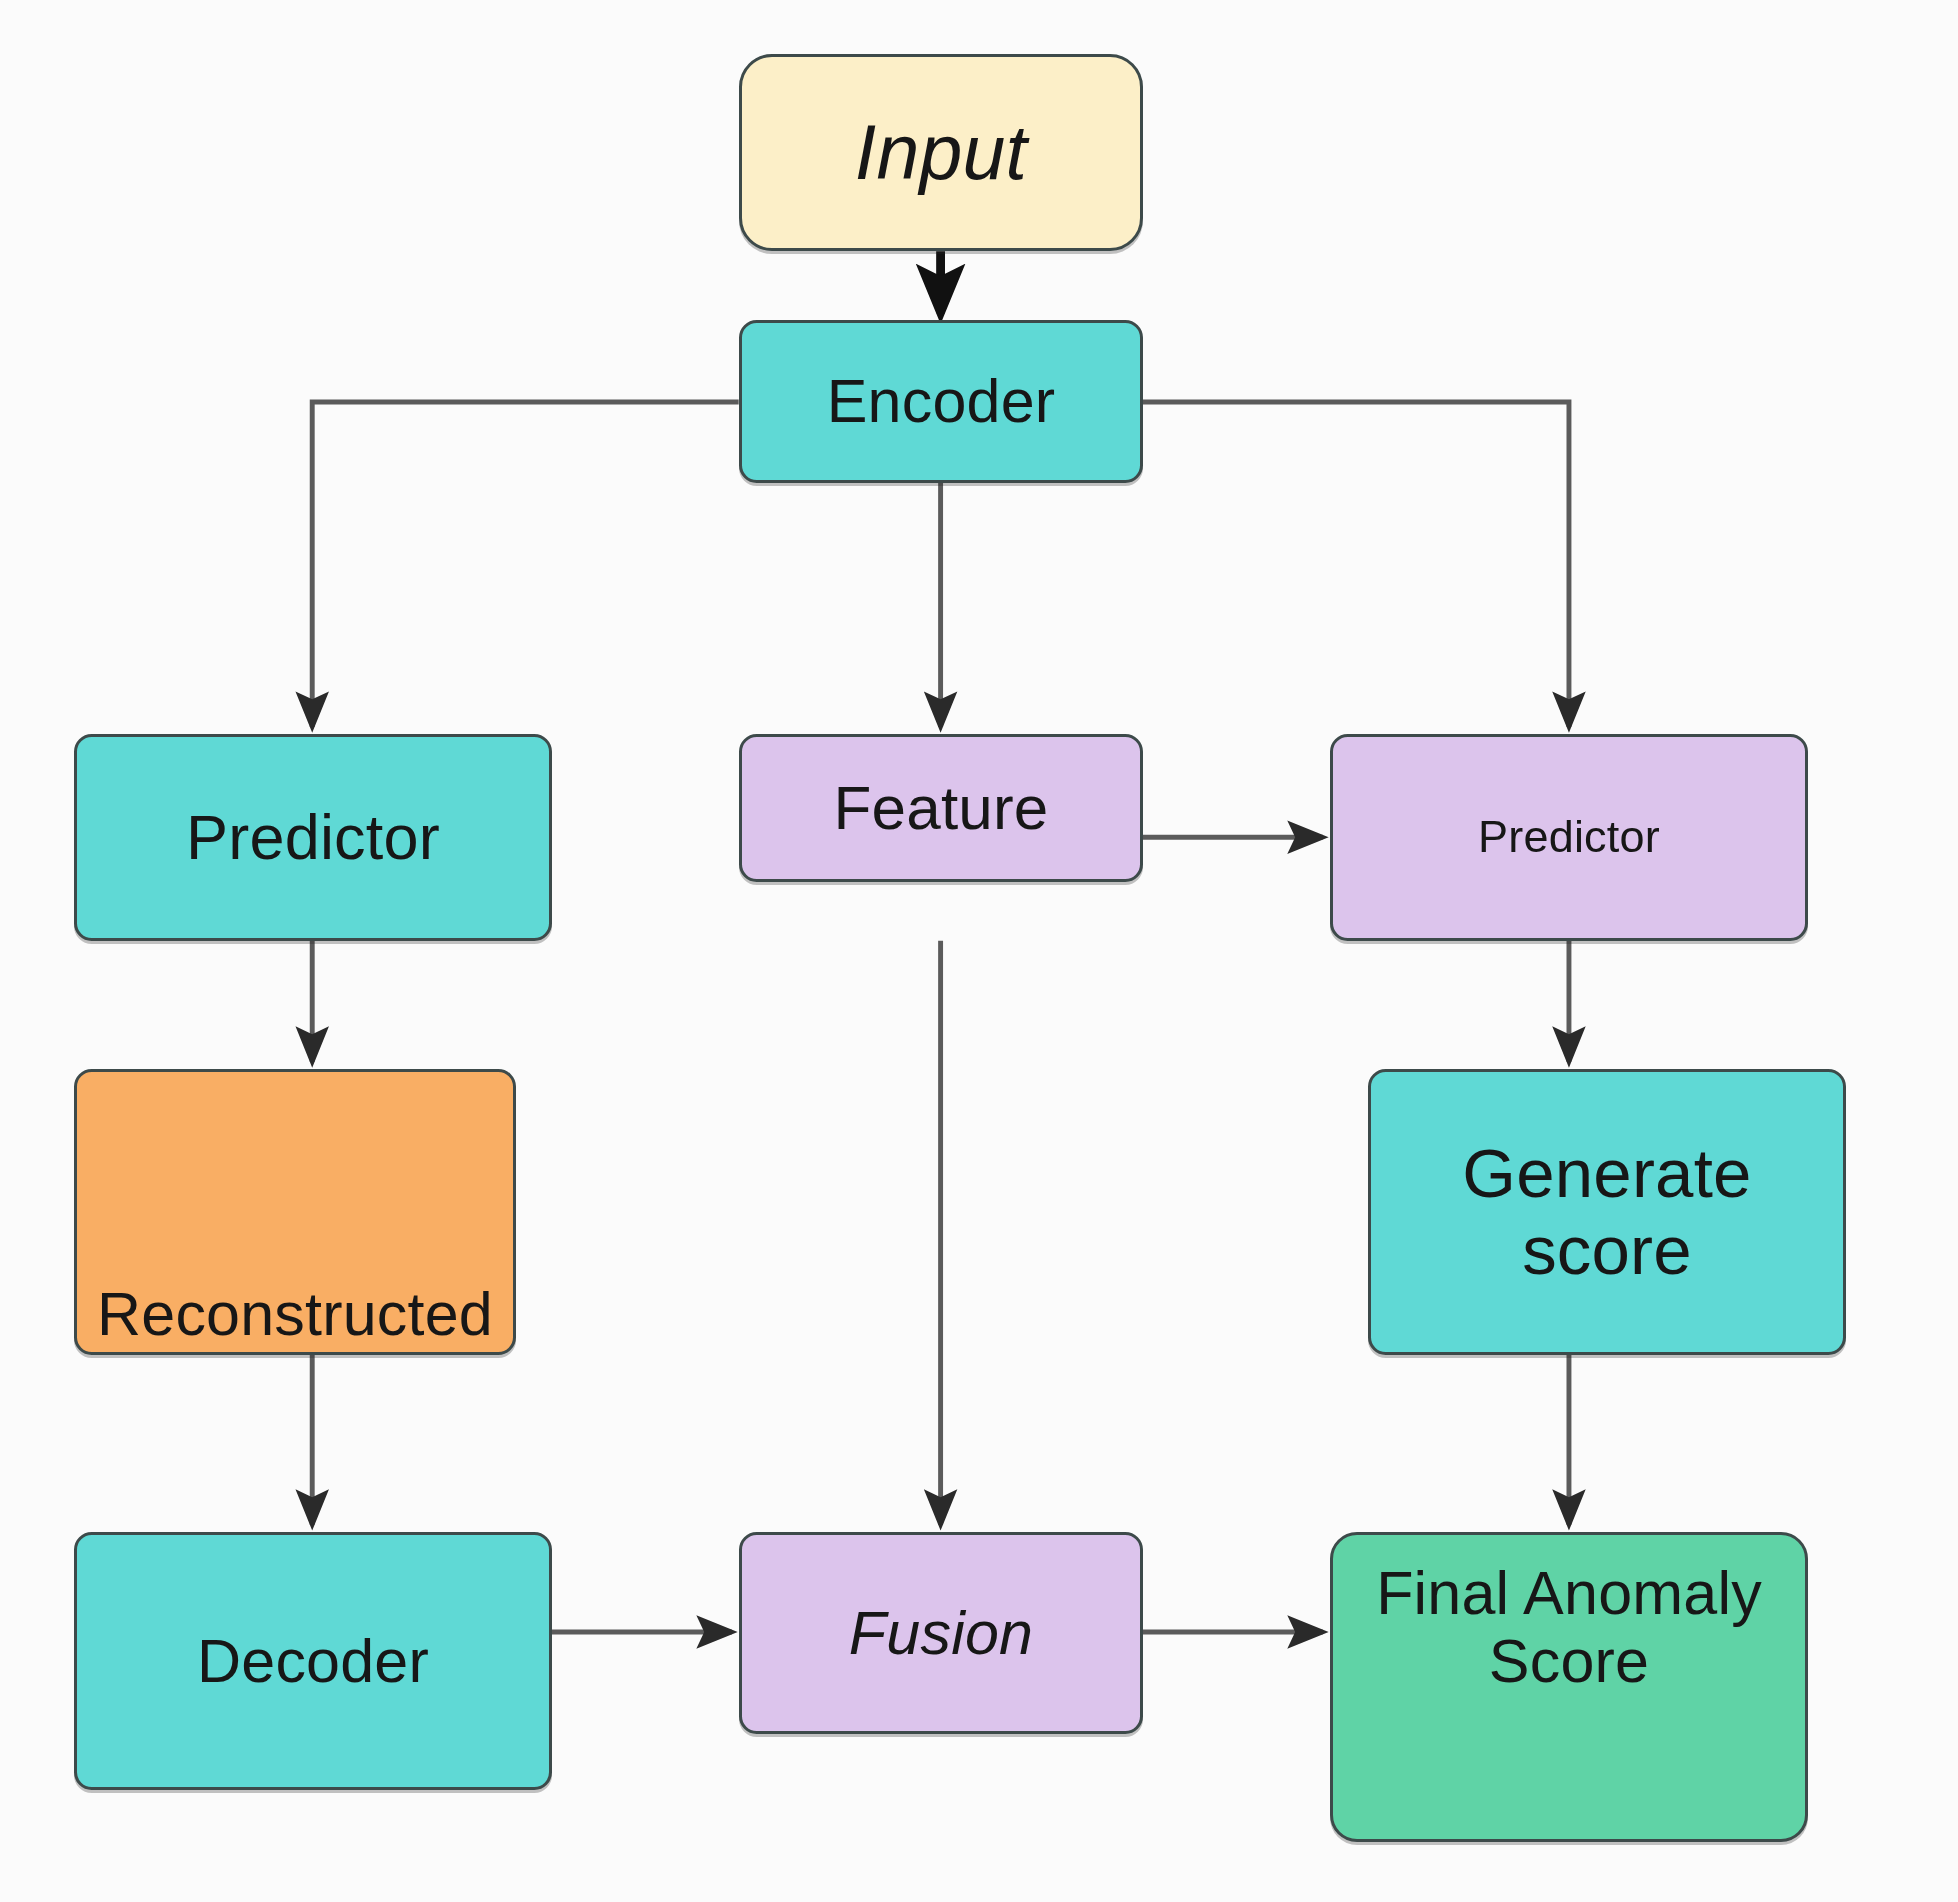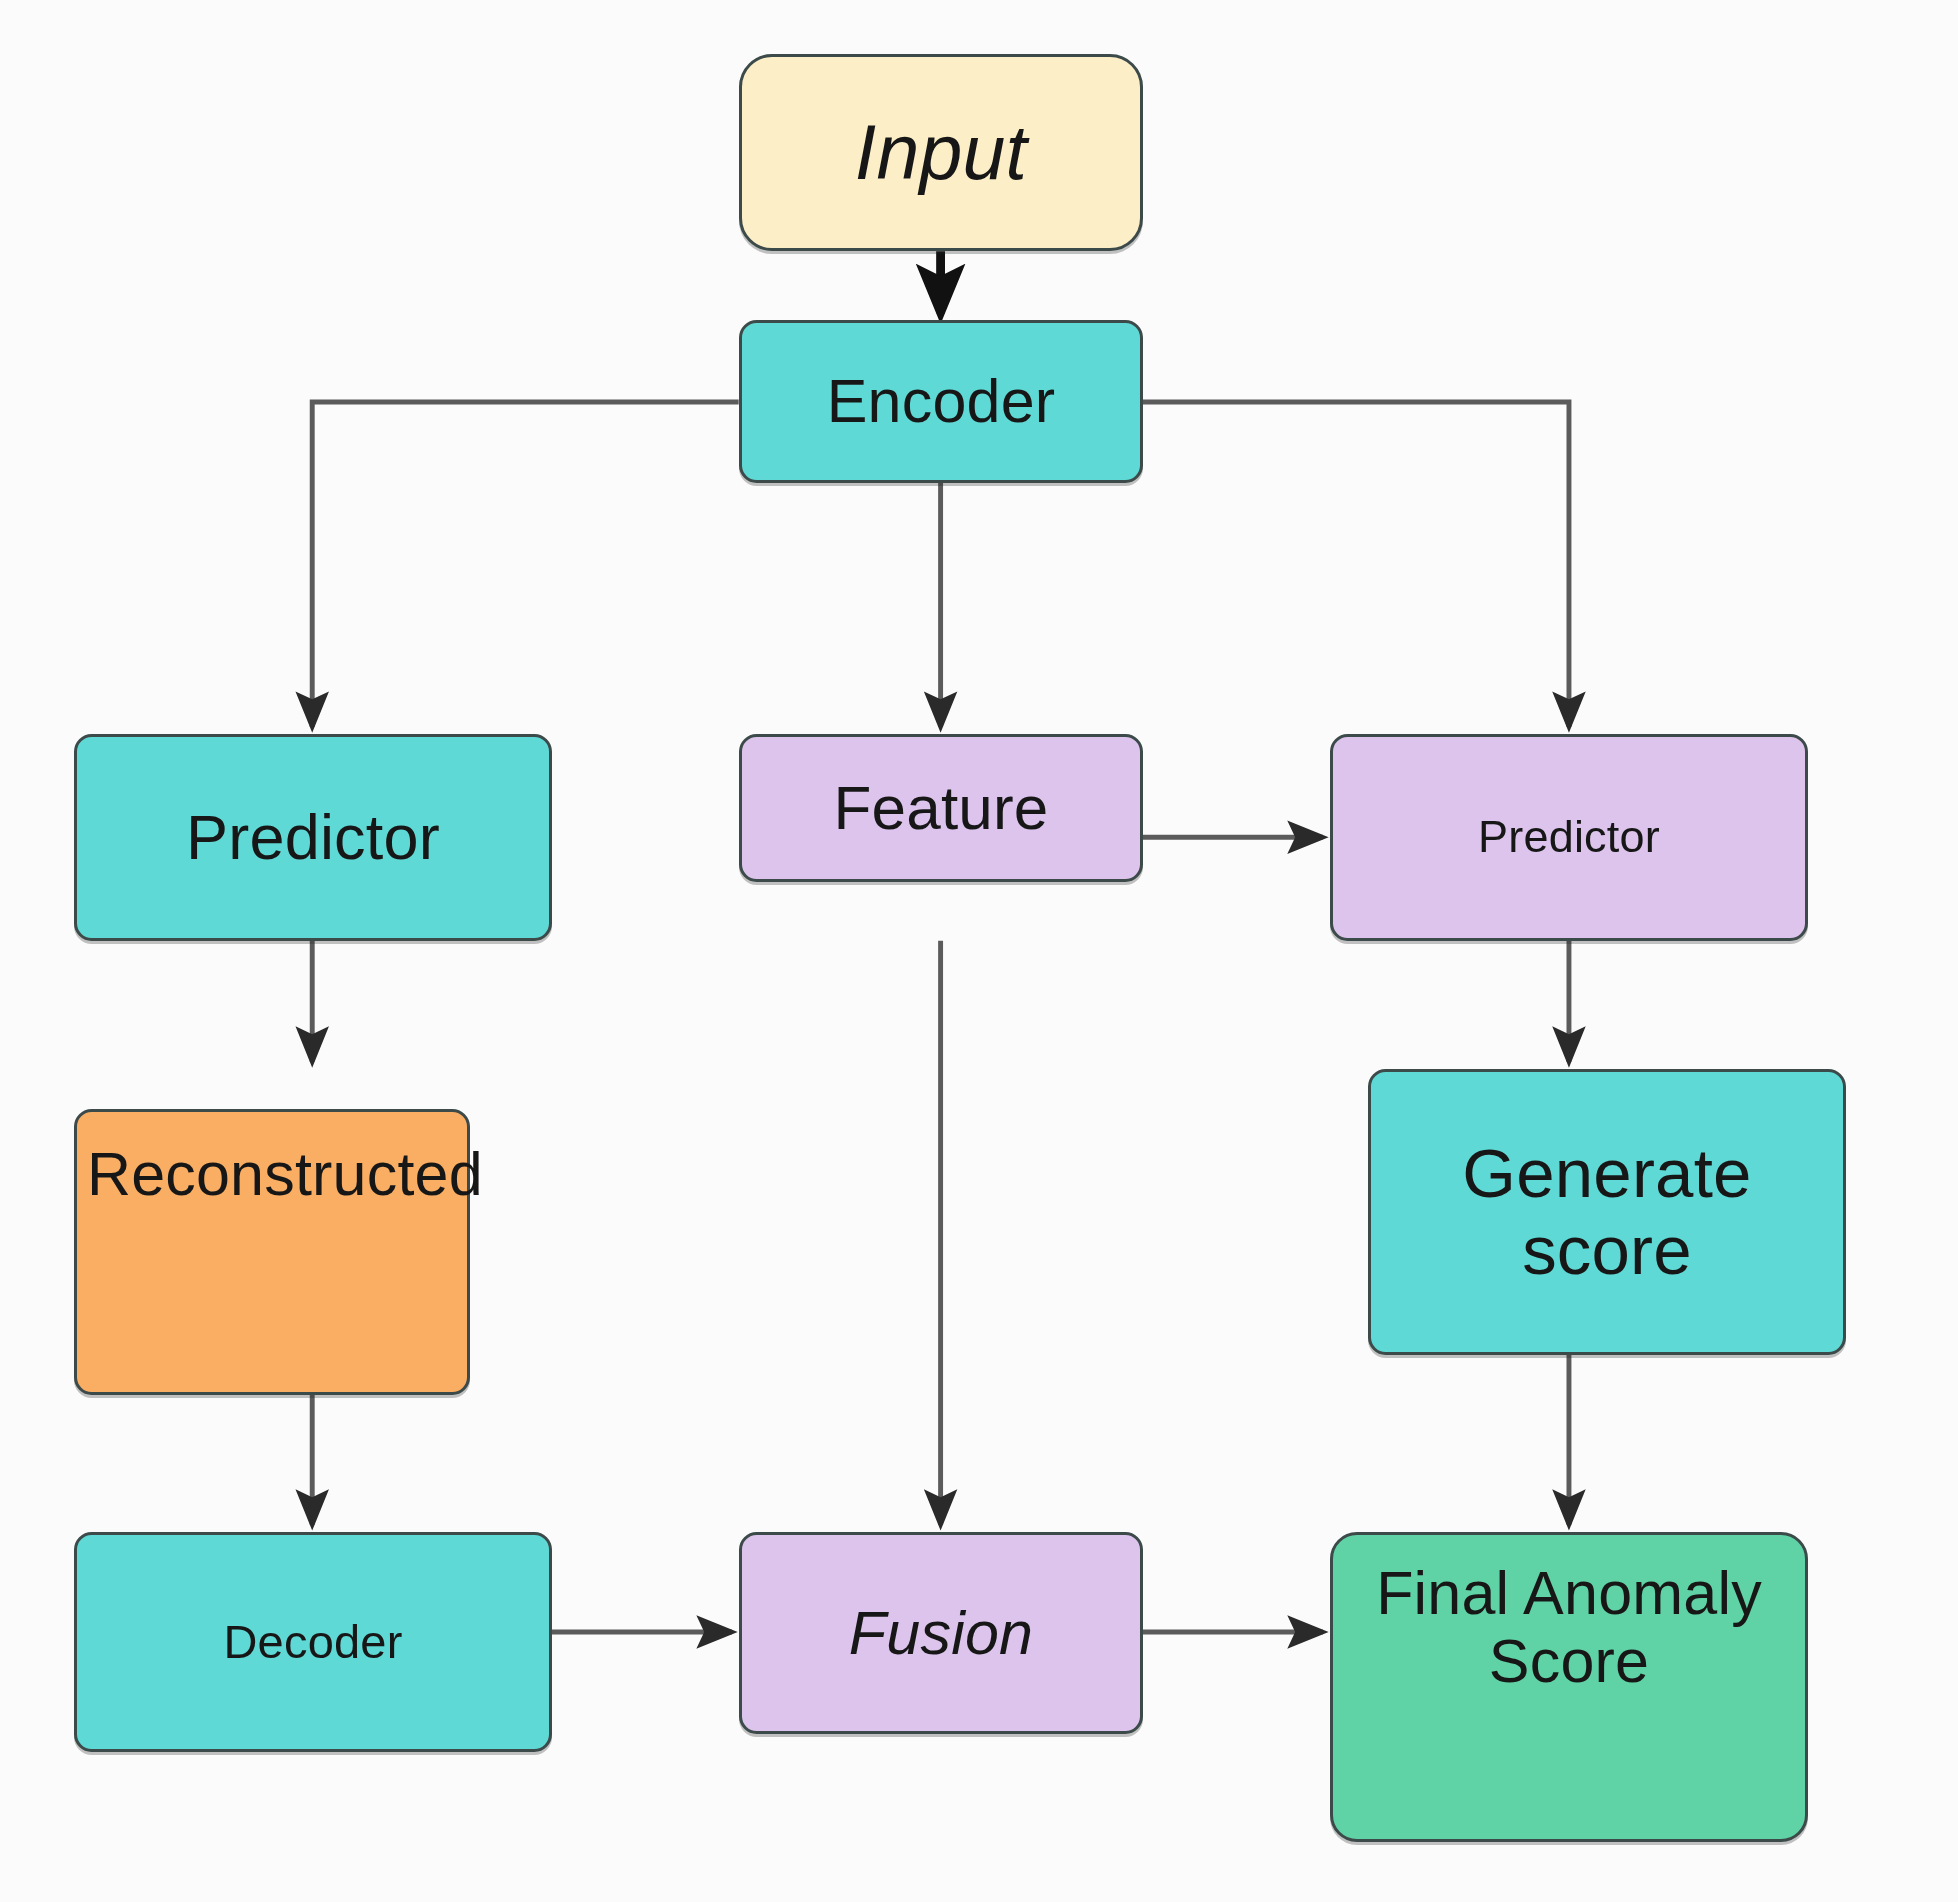--- a/index.html
+++ b/index.html
@@ -41,23 +41,23 @@
     box-shadow: 0 3px 0 rgba(40,40,40,0.28);
   }
   .node .lbl { display: block; width: 100%; }
 
   
   #node-input        { left: 739px;  top: 54px;   width: 404px; height: 197px; border-radius: 33px; font-size: 77px; font-style: italic; }
   #node-encoder      { left: 739px;  top: 320px;  width: 404px; height: 163px; font-size: 61px; }
   #node-embedding    { left: 74px;   top: 734px;  width: 478px; height: 207px; font-size: 63px; }
   #node-feature      { left: 739px;  top: 734px;  width: 404px; height: 148px; font-size: 62px; }
   #node-predictor    { left: 1330px; top: 734px;  width: 478px; height: 207px; font-size: 45px; }
-  #node-reconstructed{ left: 74px;   top: 1069px; width: 396px; height: 286px; font-size: 61px; align-items: flex-start; padding-top: 27.6px; margin-top: 40px; }
+  #node-reconstructed{ left: 74px;   top: 1069px; width: 442px; height: 286px; font-size: 61px; align-items: flex-end; padding-top: 27.6px; }
   #node-generate     { left: 1368px; top: 1069px; width: 478px; height: 286px; font-size: 69px; }
-  #node-decoder      { left: 74px;   top: 1532px; width: 478px; height: 220px; font-size: 47px; }
+  #node-decoder      { left: 74px;   top: 1532px; width: 478px; height: 258px; font-size: 61px; }
   #node-fusion       { left: 739px;  top: 1532px; width: 404px; height: 202px; font-size: 61px; font-style: italic; }
   #node-final        { left: 1330px; top: 1532px; width: 478px; height: 310px; font-size: 61px; align-items: flex-start; padding-top: 23.6px; border-radius: 27px; }
 </style>
 </head>
 <body>
 
 <div id="canvas">
 
   <svg id="edge-layer" viewBox="0 0 1988 1931" xmlns="http://www.w3.org/2000/svg">
     <defs>

